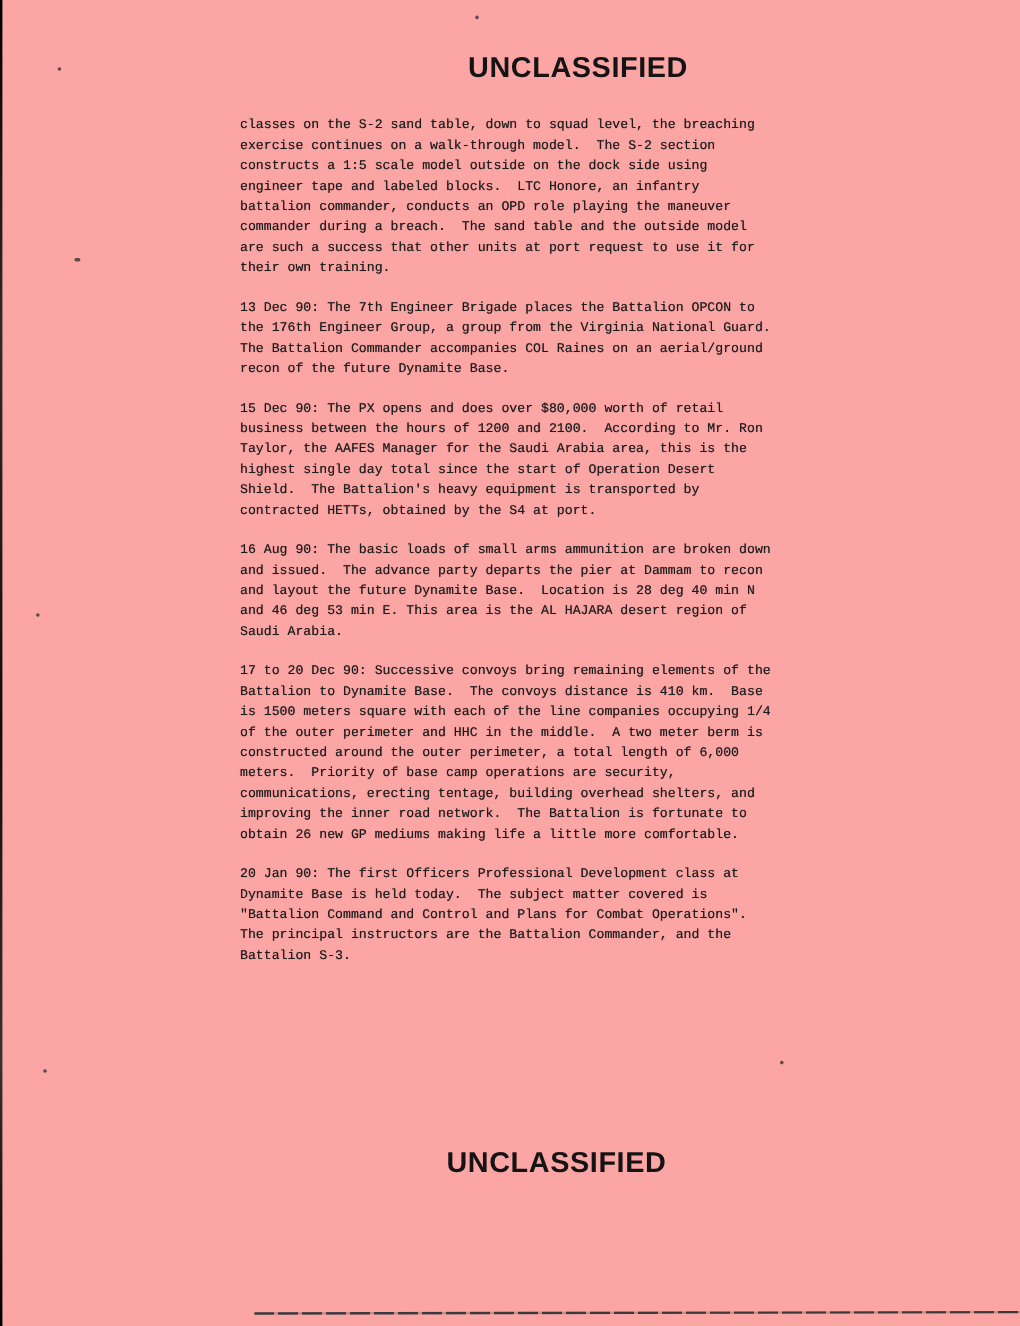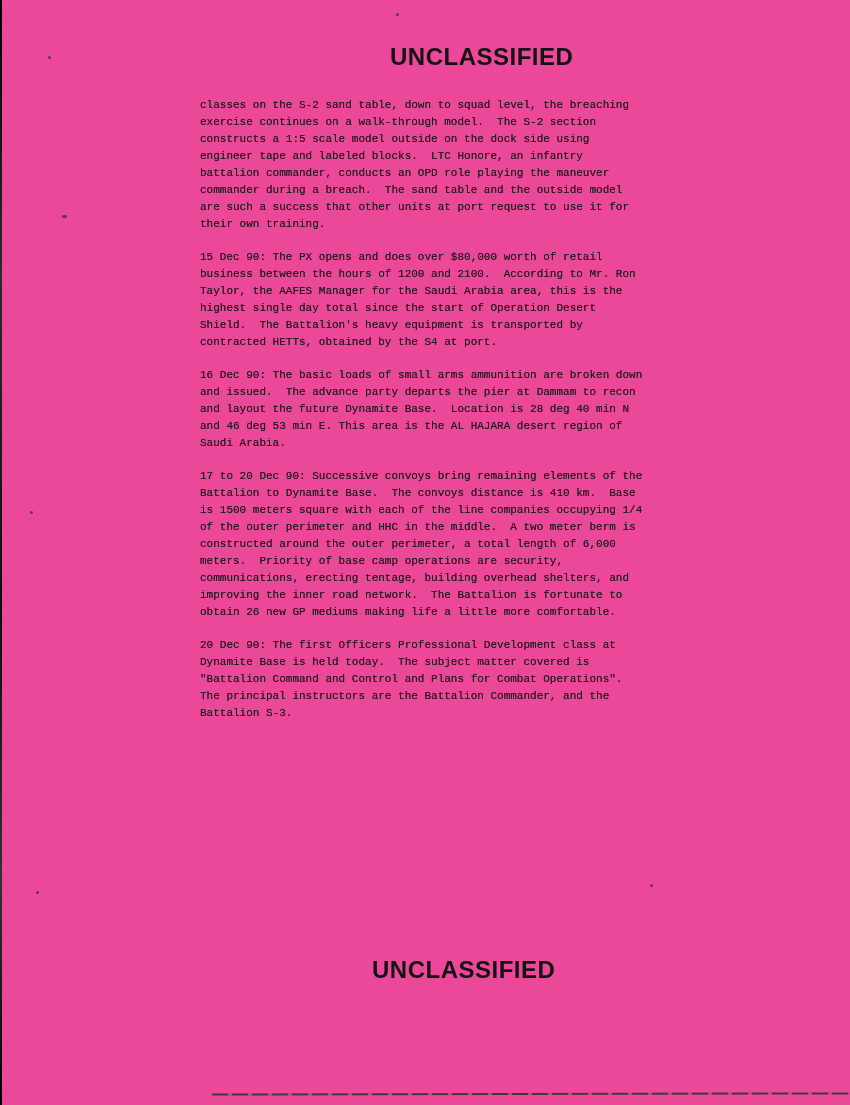--- a/index.html
+++ b/index.html
@@ -5,21 +5,21 @@
   html, body {
     margin: 0;
     padding: 0;
     background: #e9e9e9;
   }
   .page {
     position: relative;
     width: 850px;
     height: 1105px;
     margin: 0 auto;
-    background: #ec4899;
+    background: #fca5a5;
     overflow: hidden;
   }
   
   .classification {
     position: absolute;
     font-family: "Liberation Sans", sans-serif;
     font-weight: 700;
     font-size: 24px;
     letter-spacing: 0.5px;
     color: #141414;
@@ -89,41 +89,45 @@
 
   <div class="body-text">
     <p>classes on the S-2 sand table, down to squad level, the breaching
 exercise continues on a walk-through model.  The S-2 section
 constructs a 1:5 scale model outside on the dock side using
 engineer tape and labeled blocks.  LTC Honore, an infantry
 battalion commander, conducts an OPD role playing the maneuver
 commander during a breach.  The sand table and the outside model
 are such a success that other units at port request to use it for
 their own training.</p>
+    <p>13 Dec 90: The 7th Engineer Brigade places the Battalion OPCON to
+the 176th Engineer Group, a group from the Virginia National Guard.
+The Battalion Commander accompanies COL Raines on an aerial/ground
+recon of the future Dynamite Base.</p>
     <p>15 Dec 90: The PX opens and does over $80,000 worth of retail
 business between the hours of 1200 and 2100.  According to Mr. Ron
 Taylor, the AAFES Manager for the Saudi Arabia area, this is the
 highest single day total since the start of Operation Desert
 Shield.  The Battalion's heavy equipment is transported by
 contracted HETTs, obtained by the S4 at port.</p>
-    <p>16 Dec 90: The basic loads of small arms ammunition are broken down
+    <p>16 Aug 90: The basic loads of small arms ammunition are broken down
 and issued.  The advance party departs the pier at Dammam to recon
 and layout the future Dynamite Base.  Location is 28 deg 40 min N
 and 46 deg 53 min E. This area is the AL HAJARA desert region of
 Saudi Arabia.</p>
     <p>17 to 20 Dec 90: Successive convoys bring remaining elements of the
 Battalion to Dynamite Base.  The convoys distance is 410 km.  Base
 is 1500 meters square with each of the line companies occupying 1/4
 of the outer perimeter and HHC in the middle.  A two meter berm is
 constructed around the outer perimeter, a total length of 6,000
 meters.  Priority of base camp operations are security,
 communications, erecting tentage, building overhead shelters, and
 improving the inner road network.  The Battalion is fortunate to
 obtain 26 new GP mediums making life a little more comfortable.</p>
-    <p>20 Dec 90: The first Officers Professional Development class at
+    <p>20 Jan 90: The first Officers Professional Development class at
 Dynamite Base is held today.  The subject matter covered is
 "Battalion Command and Control and Plans for Combat Operations".
 The principal instructors are the Battalion Commander, and the
 Battalion S-3.</p>
   </div>
 
   <div class="classification bottom">UNCLASSIFIED</div>
 
   <div class="scan-line-bottom"></div>
 

